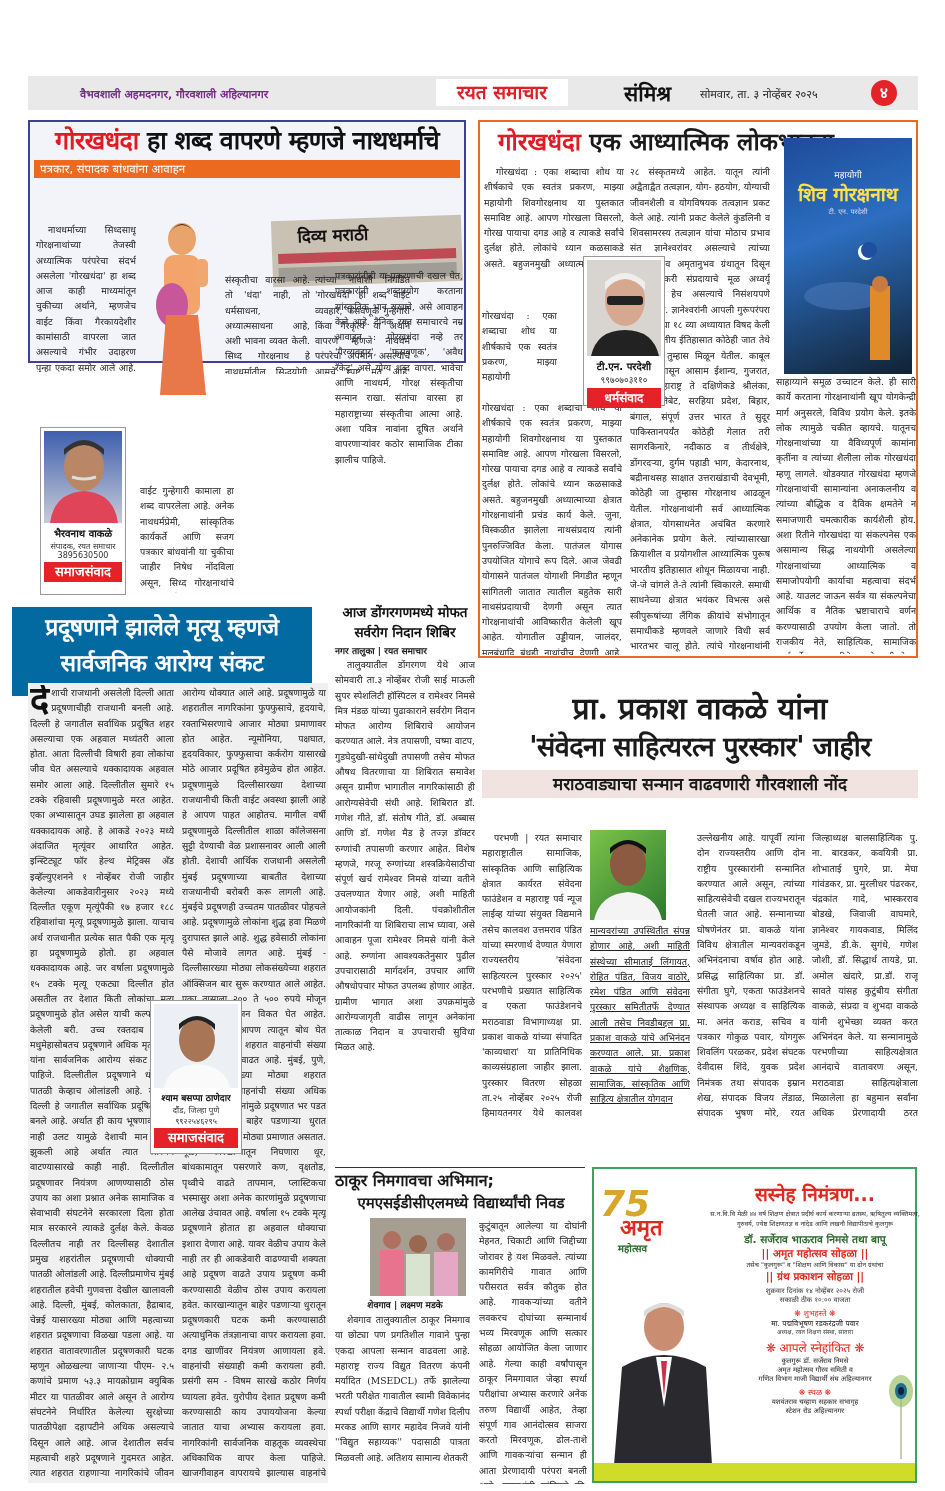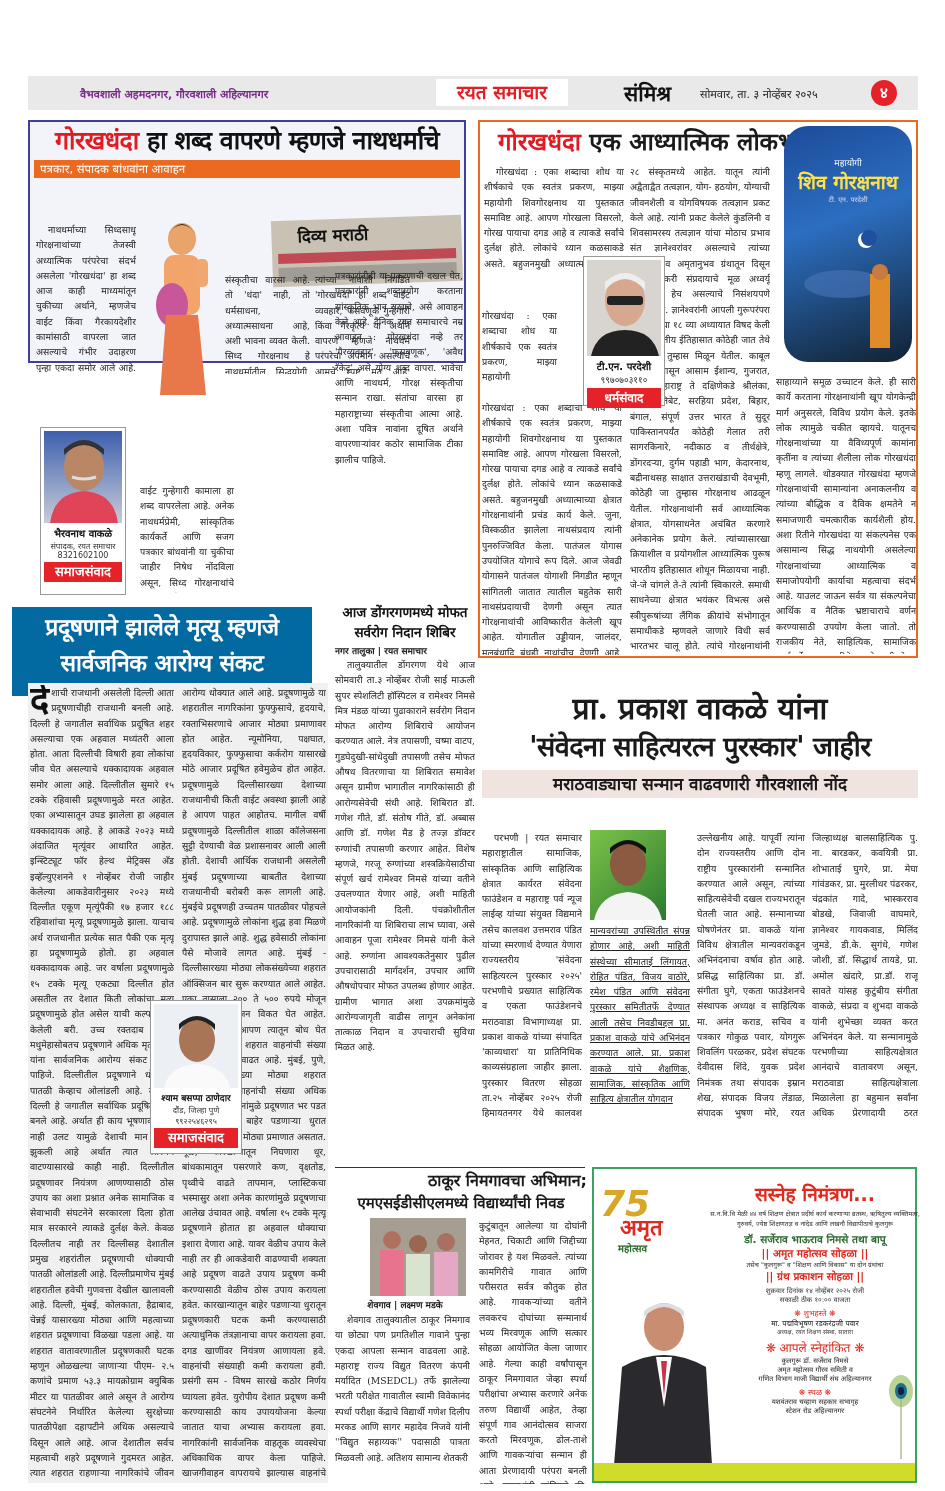--- a/index.html
+++ b/index.html
@@ -91,39 +91,39 @@
   <div class="photo" style="margin:3px;height:92px;background:linear-gradient(#3e5fae,#c8ccd8);">
     <svg width="80" height="92" viewBox="0 0 80 92">
         <ellipse cx="40" cy="36" rx="20" ry="24" fill="#b98765"></ellipse>
         <path d="M20 24 Q40 4 60 24 L60 18 Q40 0 20 18Z" fill="#333"></path>
         <path d="M6 92 Q10 62 40 60 Q70 62 74 92Z" fill="#e04458"></path>
         <path d="M28 46 Q40 50 52 46" stroke="#ddd" stroke-width="3" fill="none"></path>
       </svg>
   </div>
   <div class="caption-name">भैरवनाथ वाकळे</div>
   <div class="caption-sub">संपादक, रयत समाचार</div>
-  <div class="caption-sub">8321602100</div>
+  <div class="caption-sub">3895630500</div>
   <div class="redlabel" style="margin:2px 3px;">समाजसंवाद</div>
 </div>
 
 <div id="s2" class="abs">
   <div style="font-size:24px;font-weight:bold;line-height:34px;padding:3px 0 0 18px;white-space:nowrap;">
     <span style="color:#e01b22">गोरखधंदा</span><span> एक आध्यात्मिक लोकभावना</span>
   </div>
   <div class="abs txt" style="left:4px;top:42px;width:140px;height:108px;">
       <p>गोरखधंदा : एका शब्दाचा शोध या शीर्षकाचे एक स्वतंत्र प्रकरण, माझ्या महायोगी शिवगोरक्षनाथ या पुस्तकात समाविष्ट आहे. आपण गोरखला विसरलो, गोरख पायाचा दगड आहे व त्याकडे सर्वांचे दुर्लक्ष होते. लोकांचे ध्यान कळसाकडे असते. बहुजनमुखी अध्यात्माच्या क्षेत्रात गोरक्षनाथांनी प्रचंड कार्य केले. जुना, विस्कळीत झालेला नाथसंप्रदाय त्यांनी पुनरुज्जिवित केला. पातंजल योगास उपयोजित योगाचे रूप दिले. आज जेवढी योगासने पातंजल योगाशी निगडीत म्हणून सांगितली जातात त्यातील बहुतेक सारी नाथसंप्रदायाची देणगी असून त्यात गोरक्षनाथांची आविष्कारीत केलेली खूप आहेत. योगातील उड्डीयान, जालंदर, मूलबंधादि बंधही नाथांचीच देणगी आहे. गोरक्षनाथांनी हठयोग प्रस्थापित केला. तोपर्यंत देहास ताप देऊन तपश्चर्या करण्याची रूढी होती. गोरक्षनाथांनी देहास व देहशुद्धीस अनन्यसाधारण महत्व दिले. कुंडलिनी विधेय पुन: प्रचलित करून शिवसामरस्य योग विषद केला व त्यातून समाधी- महाशून्य अवस्थेचे तत्वज्ञान प्रकट केले. पिंडी ते ब्रह्मांडीचे तत्वज्ञान विस्तृतपणे मांडले. कोणत्याही माणसास मुक्ती साधता येणे शक्य असल्याचे व जातपात, वर्ण, उच्चनीच भेदभाव न करता संप्रदायात अठरापगड जातीजमातीची माणसे सामील करून घेतली. या सर्वसामान्य लोकांमधून अलौकिक सिद्धयोगी निर्माण केले. संशोधकांच्या मान्यतेनुसार गोरक्षनाथांच्या नावे एकूणात ६८ ग्रंथ असून त्यातील ४० हिंदी व</p>
     </div>
   <div class="abs txt" style="left:150px;top:42px;width:140px;height:488px;">
       <p style="text-indent:0">२८ संस्कृतमध्ये आहेत. यातून त्यांनी अद्वैताद्वैत तत्वज्ञान, योग- हठयोग, योग्याची जीवनशैली व योगविषयक तत्वज्ञान प्रकट केले आहे. त्यांनी प्रकट केलेले कुंडलिनी व शिवसामरस्य तत्वज्ञान यांचा मोठाच प्रभाव संत ज्ञानेश्वरांवर असल्याचे त्यांच्या ज्ञानेश्वरी व अमृतानुभव ग्रंथातून दिसून येते. वारकरी संप्रदायाचे मूळ अध्वर्यू गोरक्षनाथ हेच असल्याचे निसंशयपणे सांगता येते. ज्ञानेश्वरांनी आपली गुरूपरंपरा ज्ञानेश्वरीच्या १८ व्या अध्यायात विषद केली आहे. भारतीय ईतिहासात कोठेही जात तेथे गोरक्षनाथ तुम्हास मिळून येतील. काबूल कंदाहार पासून आसाम ईशान्य, गुजरात, कच्छ, महाराष्ट्र ते दक्षिणेकडे श्रीलंका, नेपाळ, तिबेट, सरहिया प्रदेश, बिहार, बंगाल, संपूर्ण उत्तर भारत ते सुदूर पाकिस्तानपर्यंत कोठेही गेलात तरी सागरकिनारे, नदीकाठ व तीर्थक्षेत्रे, डोंगरदऱ्या, दुर्गम पहाडी भाग, केदारनाथ, बद्रीनाथसह साक्षात उत्तराखंडाची देवभूमी, कोठेही जा तुम्हास गोरक्षनाथ आढळून येतील. गोरक्षनाथांनी सर्व आध्यात्मिक क्षेत्रात, योगसाधनेत अचंबित करणारे अनेकानेक प्रयोग केले. त्यांच्यासारखा क्रियाशील व प्रयोगशील आध्यात्मिक पुरूष भारतीय इतिहासात शोधून मिळायचा नाही. जे-जे चांगले ते-ते त्यांनी स्विकारले. समाधी साधनेच्या क्षेत्रात भयंकर विभत्स असे स्त्रीपुरूषांच्या लैंगिक क्रीयांचे संभोगातून समाधीकडे म्हणवले जाणारे विधी सर्व भारतभर चालू होते. त्यांचे गोरक्षनाथांनी आपल्या तीनशे निस्पृह शिष्यांच्या</p>
     </div>
   <div class="abs txt" style="left:296px;top:252px;width:140px;height:280px;">
       <p style="text-indent:0">साहाय्याने समूळ उच्चाटन केले. ही सारी कार्ये करताना गोरक्षनाथांनी खूप योगकेन्द्री मार्ग अनुसरले, विविध प्रयोग केले. इतके लोक त्यामुळे चकीत व्हायचे. यातूनच गोरक्षनाथांच्या या वैविध्यपूर्ण कामांना कृतींना व त्यांच्या शैलीला लोक गोरखधंदा म्हणू लागले. थोडक्यात गोरखधंदा म्हणजे गोरक्षनाथांची सामान्यांना अनाकलनीय व त्यांच्या बौद्धिक व दैविक क्षमतेने न समाजणारी चमत्कारीक कार्यशैली होय. अशा रितीने गोरखधंदा या संकल्पनेस एक असामान्य सिद्ध नाथयोगी असलेल्या गोरक्षनाथांच्या आध्यात्मिक व समाजोपयोगी कार्याचा महत्वाचा संदर्भ आहे. याउलट जाऊन सर्वत्र या संकल्पनेचा आर्थिक व नैतिक भ्रष्टाचाराचे वर्णन करण्यासाठी उपयोग केला जातो. तो राजकीय नेते, साहित्यिक, सामाजिक कार्यकर्ते व पत्रकारितेच्या क्षेत्रातही केला जातो, ही अतिशय खेदाची बाब आहे.गोरखधंदा या शब्दाच्या गैरउपयोगावर प्रतिबंधक उपाय म्हणून कायदा करण्याचे उत्तराखंड हे पहिले राज्य ठरले आहे.</p>
     </div>
 
-  <div class="abs" style="left:304px;top:4px;width:128px;height:236px;background:linear-gradient(160deg,#1d4b9a,#2c6ec0 40%,#123 100%);border-radius:24px;">
+  <div class="abs" style="left:304px;top:16px;width:128px;height:236px;background:linear-gradient(160deg,#1d4b9a,#2c6ec0 40%,#123 100%);">
     <div style="color:#fff;font-size:9px;text-align:center;margin-top:30px;">महायोगी</div>
     <div style="color:#ffe14a;font-size:19px;font-weight:bold;text-align:center;">शिव गोरक्षनाथ</div>
     <div style="color:#dde;font-size:7px;text-align:center;">टी. एन. परदेशी</div>
     <svg width="128" height="150" viewBox="0 0 128 150">
         <circle cx="82" cy="36" r="8" fill="#fff"></circle>
         <circle cx="85" cy="34" r="8" fill="#1f4f9e"></circle>
         <ellipse cx="60" cy="80" rx="40" ry="14" fill="#4a77bb" opacity=".6"></ellipse>
         <rect x="86" y="70" width="20" height="74" fill="#e08a2a"></rect>
         <circle cx="96" cy="68" r="8" fill="#c97a40"></circle>
       </svg>
@@ -179,21 +179,21 @@
 <div class="abs" style="left:335px;top:602px;width:140px;height:520px;">
   <div style="font-size:13.5px;font-weight:bold;text-align:center;line-height:20px;color:#111;">आज डोंगरगणमध्ये मोफत सर्वरोग निदान शिबिर</div>
   <div style="font-size:9px;font-weight:bold;margin-top:2px;">नगर तालुका | रयत समाचार</div>
   <div class="txt" style="height:475px;">
       <p>तालुक्यातील डोंगरगण येथे आज सोमवारी ता.३ नोव्हेंबर रोजी साई माऊली सुपर स्पेशलिटी हॉस्पिटल व रामेश्वर निमसे मित्र मंडळ यांच्या पुढाकाराने सर्वरोग निदान मोफत आरोग्य शिबिराचे आयोजन करण्यात आले. नेत्र तपासणी, चष्मा वाटप, गुडघेदुखी-सांधेदुखी तपासणी तसेच मोफत औषध वितरणाचा या शिबिरात समावेश असून ग्रामीण भागातील नागरिकांसाठी ही आरोग्यसेवेची संधी आहे. शिबिरात डॉ. गणेश गीते, डॉ. संतोष गीते, डॉ. अब्बास आणि डॉ. गणेश मैड हे तज्ज्ञ डॉक्टर रुग्णांची तपासणी करणार आहेत. विशेष म्हणजे, गरजू रुग्णांच्या शस्त्रक्रियेसाठीचा संपूर्ण खर्च रामेश्वर निमसे यांच्या वतीने उचलण्यात येणार आहे, अशी माहिती आयोजकांनी दिली. पंचक्रोशीतील नागरिकांनी या शिबिराचा लाभ घ्यावा, असे आवाहन पूजा रामेश्वर निमसे यांनी केले आहे. रुग्णांना आवश्यकतेनुसार पुढील उपचारासाठी मार्गदर्शन, उपचार आणि औषधोपचार मोफत उपलब्ध होणार आहेत. ग्रामीण भागात अशा उपक्रमांमुळे आरोग्यजागृती वाढीस लागून अनेकांना तात्काळ निदान व उपचाराची सुविधा मिळत आहे.</p>
     </div>
 </div>
 <div class="abs hline" style="left:335px;top:1167px;width:250px;"></div>
 
 <div class="abs" style="left:335px;top:1170px;width:252px;">
-  <div style="font-size:16px;font-weight:bold;text-align:right;line-height:22px;">ठाकूर निमगावचा अभिमान;</div>
+  <div style="font-size:16px;font-weight:bold;text-align:left;line-height:22px;">ठाकूर निमगावचा अभिमान;</div>
   <div style="font-size:15px;font-weight:bold;text-align:center;line-height:22px;white-space:nowrap;">एमएसईडीसीएलमध्ये विद्यार्थ्यांची निवड</div>
 </div>
 <div class="abs" style="left:370px;top:1218px;width:96px;height:78px;background:#8a8580;">
   <svg width="96" height="78" viewBox="0 0 96 78">
       <rect width="96" height="78" fill="#a69e90"></rect>
       <circle cx="22" cy="22" r="9" fill="#b07060"></circle>
       <rect x="10" y="32" width="24" height="46" fill="#e8738e"></rect>
       <circle cx="48" cy="26" r="9" fill="#9a6850"></circle>
       <rect x="36" y="36" width="24" height="42" fill="#d8e4cf"></rect>
       <circle cx="76" cy="24" r="9" fill="#a87060"></circle>

